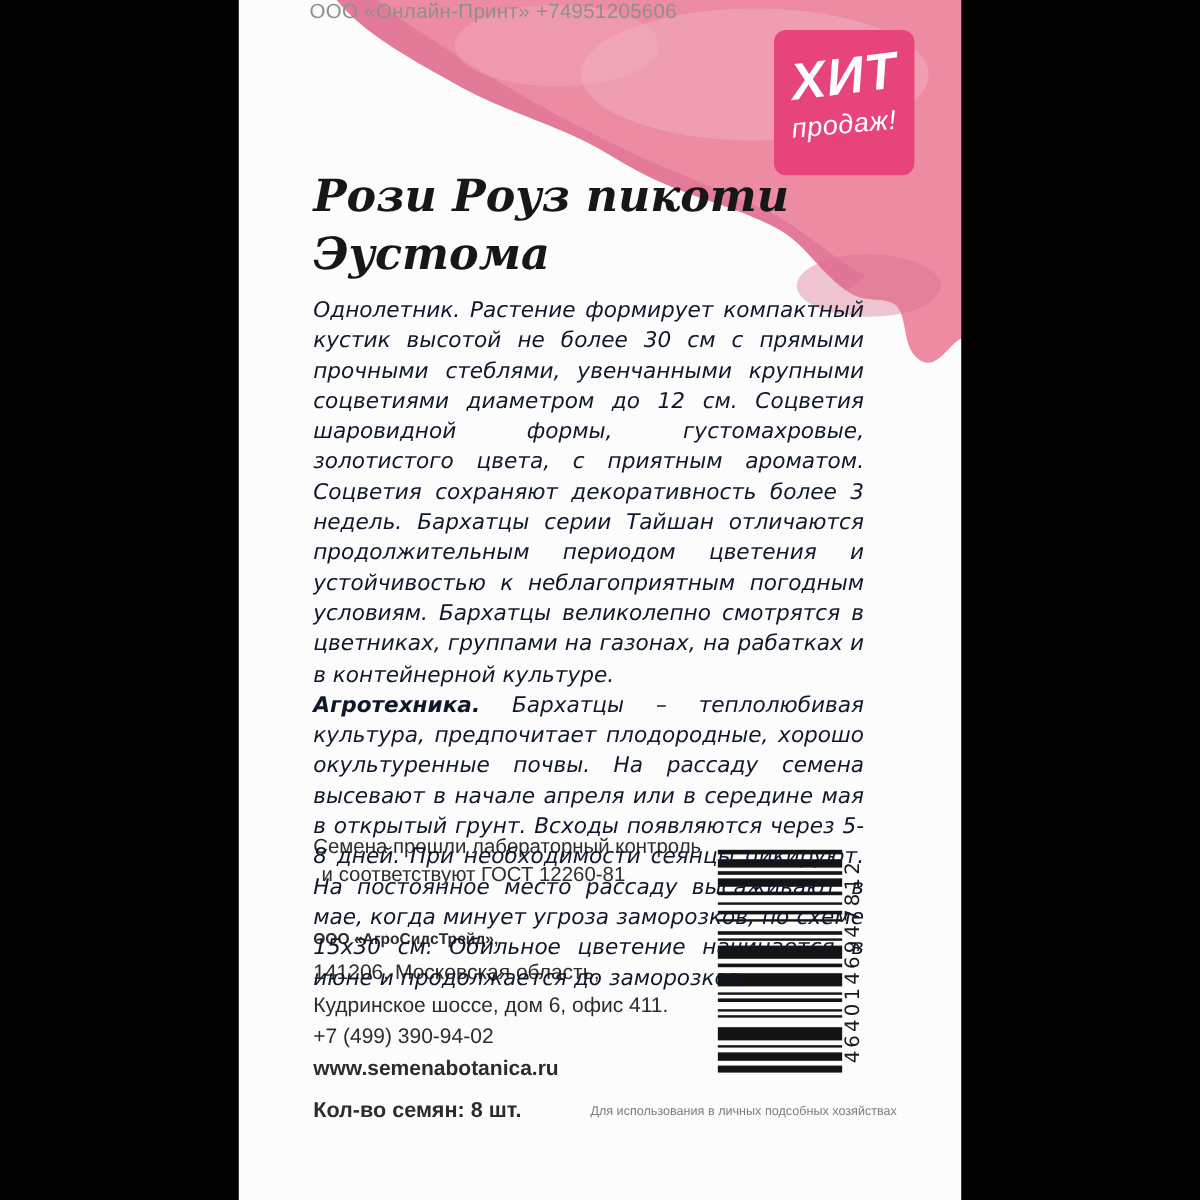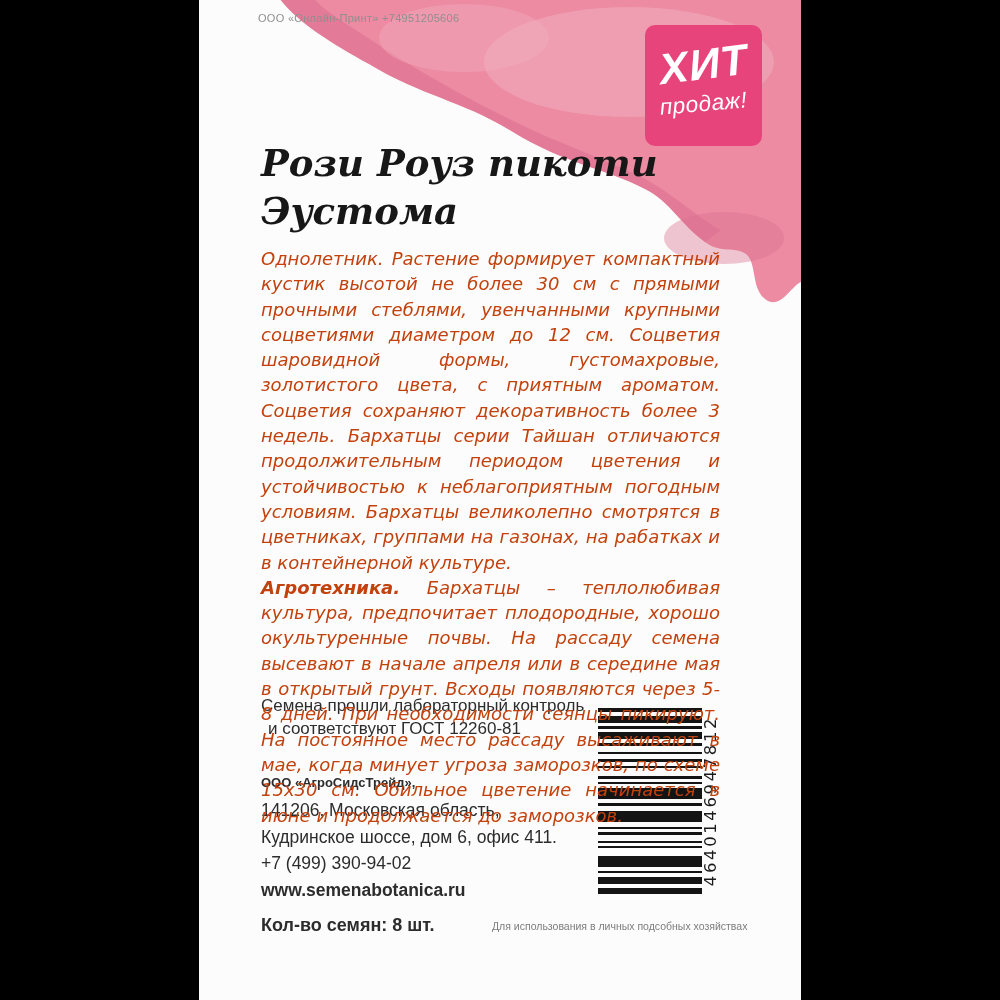--- a/index.html
+++ b/index.html
@@ -1,24 +1,24 @@
 <!DOCTYPE html>
 <html><head>
 <meta charset="utf-8">
 <style>
   html,body{margin:0;padding:0;width:1000px;height:1000px;overflow:hidden;}
   body{background:#000;position:relative;font-family:"Liberation Sans",sans-serif;}
   .packet{position:absolute;left:199px;top:0;width:602px;height:1000px;background:#fcfcfc;overflow:hidden;}
   .splash{position:absolute;left:0;top:0;width:602px;height:330px;pointer-events:none;}
-  .printer-info{position:absolute;left:59px;top:12px;font-size:11px;color:#8f8f8f;letter-spacing:.3px;z-index:3;}
+  .printer-info{position:absolute;left:59px;top:0;font-size:17px;color:#8f8f8f;letter-spacing:.3px;z-index:3;}
   .badge{position:absolute;left:446px;top:25px;width:117px;height:121px;background:#e8447c;border-radius:10px;color:#fff;z-index:4;overflow:hidden;}
   .badge-hit{font-style:italic;font-weight:bold;font-size:43px;line-height:46px;text-align:center;margin-top:16px;transform:rotate(-7deg);letter-spacing:1px;}
   .badge-prodazh{font-style:italic;font-size:22.5px;text-align:center;transform:rotate(-5deg);margin-top:4px;letter-spacing:.5px;}
   .title{position:absolute;left:62px;top:139px;z-index:3;font-family:"DejaVu Serif",serif;font-style:italic;font-weight:bold;font-size:37px;line-height:48px;color:#171717;}
-  .body-text{position:absolute;left:62px;top:246px;width:459px;z-index:3;font-family:"DejaVu Sans",sans-serif;font-style:italic;font-size:18px;line-height:25.3px;text-align:justify;color:#c2410c;}
+  .body-text{position:absolute;left:62px;top:246px;width:459px;z-index:3;font-family:"DejaVu Sans",sans-serif;font-style:italic;font-size:18px;line-height:25.3px;text-align:justify;color:#0f172a;}
   .body-text p{margin:0;}
   .agro-label{font-weight:bold;}
   .lab-note{position:absolute;left:62px;top:694px;font-size:17px;line-height:23px;color:#2d2d2d;}
   .lab-note .l2{padding-left:7px;}
   .company{position:absolute;left:62px;top:770px;font-size:17.5px;line-height:26.8px;color:#2c2c2c;}
   .company .name{font-weight:bold;font-size:13px;}
   .company .site{font-weight:bold;}
   .seed-count{position:absolute;left:62px;top:915px;font-size:18px;font-weight:bold;color:#2c2c2c;}
   .barcode{position:absolute;left:399px;top:706px;width:130px;height:190px;}
   .bars{position:absolute;left:0;top:2px;width:104px;height:186px;overflow:hidden;}

